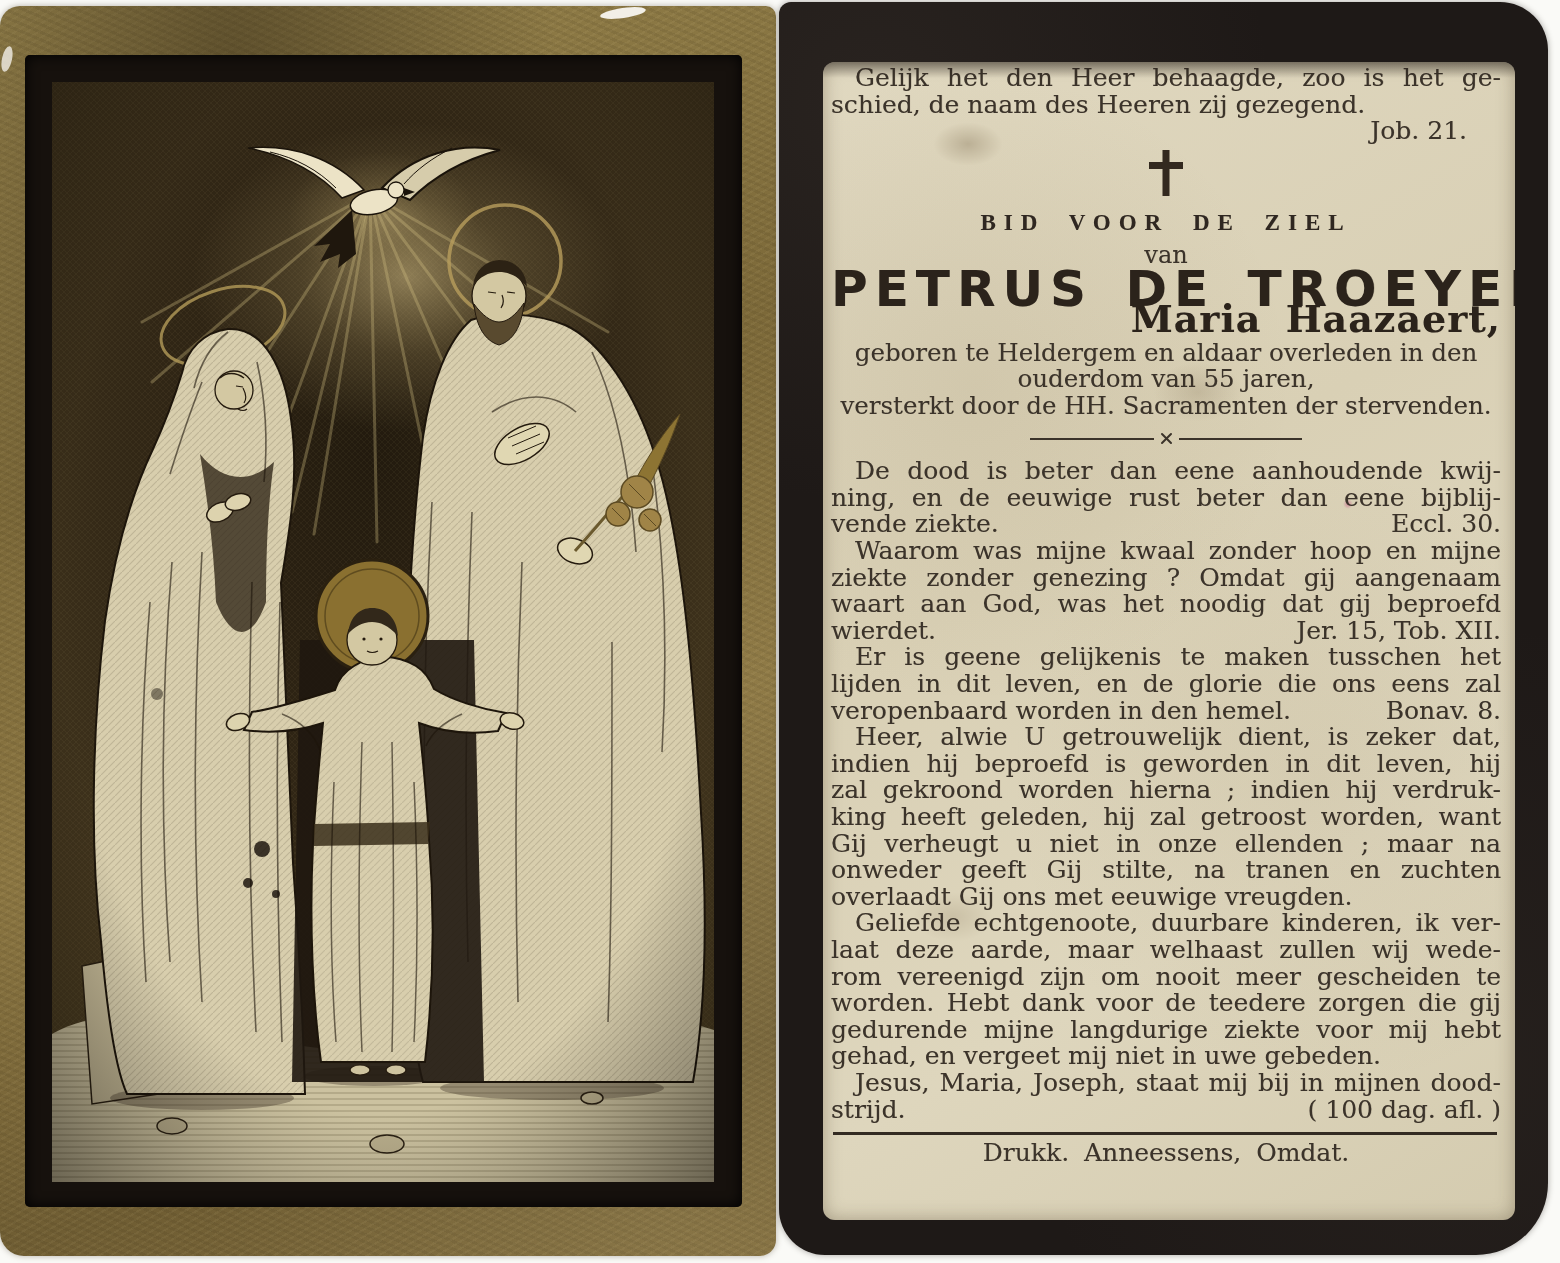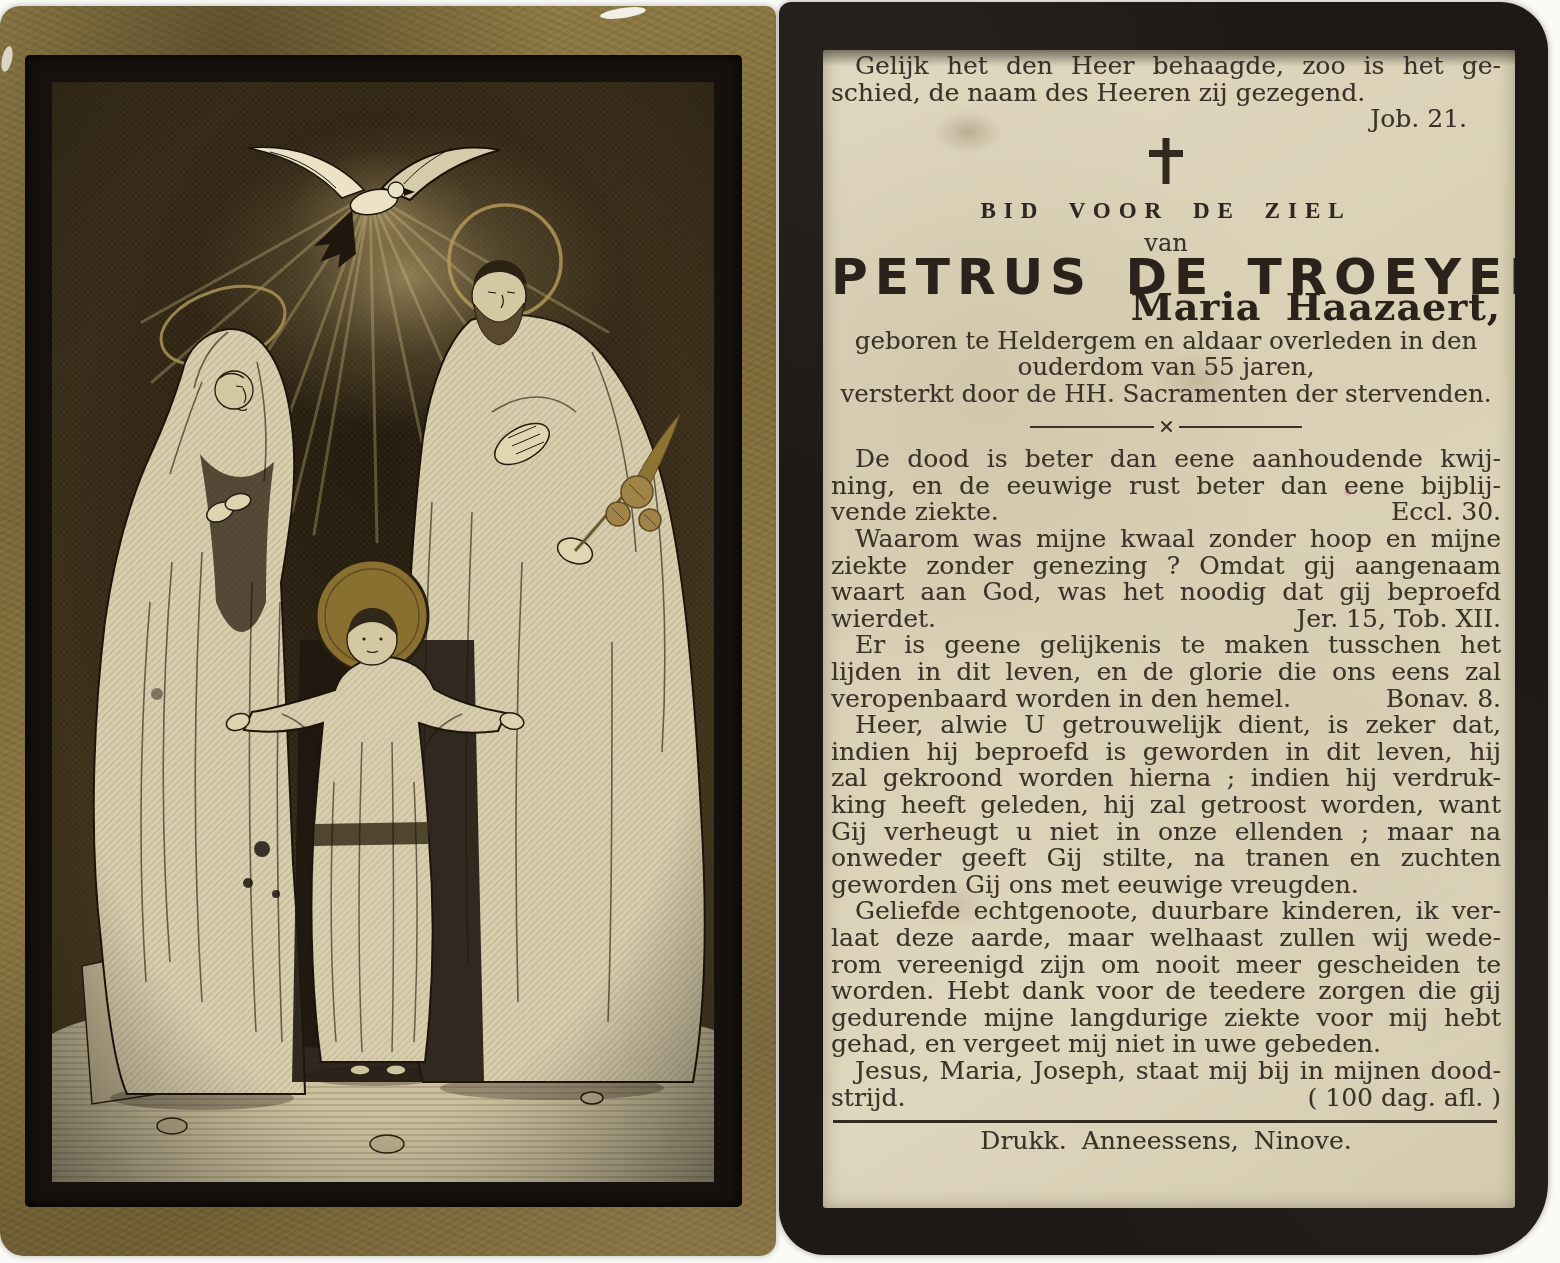--- a/index.html
+++ b/index.html
@@ -23,21 +23,21 @@
   .chip1{left:600px;top:2px;width:46px;height:10px;transform:rotate(-8deg);}
   .chip2{left:2px;top:40px;width:10px;height:26px;transform:rotate(12deg);opacity:.8;}
 
   
   .right-card{position:absolute;left:779px;top:2px;width:769px;height:1253px;
     background:
       radial-gradient(circle at 12% 8%, rgba(90,80,70,0.18), transparent 30%),
       radial-gradient(circle at 90% 85%, rgba(90,80,70,0.12), transparent 35%),
       #1e1917;
     border-radius:12px 48px 72px 46px;box-shadow:0 0 6px rgba(40,35,30,.4);}
-  .paper{position:absolute;left:44px;top:48px;width:692px;height:1158px;border-radius:3px;
+  .paper{position:absolute;left:44px;top:60px;width:692px;height:1158px;border-radius:12px;
     background:
       radial-gradient(circle at 22% 28%, rgba(120,100,60,0.10), transparent 32%),
       radial-gradient(circle at 72% 62%, rgba(120,100,60,0.08), transparent 36%),
       linear-gradient(150deg,#e0d8c0,#d9d0b5 40%,#ded6bd 70%,#d4cbaf);
     box-shadow:inset 0 0 18px rgba(60,45,25,.35);
     color:#3b332a;overflow:hidden;}
   .paper::after{content:"";position:absolute;left:0;top:0;right:0;height:16px;
     background:linear-gradient(rgba(30,24,20,.45),transparent);pointer-events:none;}
   .textcol{position:relative;padding:3px 14px 0 8px;
     font-size:25px;line-height:26.6px;
@@ -325,21 +325,21 @@
           </p>
 
           <p class="para">
             <span class="plines">Heer, alwie U getrouwelijk dient, is zeker dat,
 indien hij beproefd is geworden in dit leven, hij
 zal gekroond worden hierna ; indien hij verdruk-
 king heeft geleden, hij zal getroost worden, want
 Gij verheugt u niet in onze ellenden ; maar na
 onweder geeft Gij stilte, na tranen en zuchten</span>
             <span class="plast">
-              <span>geworden Gij ons met eeuwige vreugden.</span>
+              <span>overlaadt Gij ons met eeuwige vreugden.</span>
               <span class="cite"></span>
             </span>
           </p>
 
           <p class="para">
             <span class="plines">Geliefde echtgenoote, duurbare kinderen, ik ver-
 laat deze aarde, maar welhaast zullen wij wede-
 rom vereenigd zijn om nooit meer gescheiden te
 worden. Hebt dank voor de teedere zorgen die gij
 gedurende mijne langdurige ziekte voor mij hebt</span>
@@ -353,19 +353,19 @@
             <span class="plines">Jesus, Maria, Joseph, staat mij bij in mijnen dood-</span>
             <span class="plast">
               <span>strijd.</span>
               <span class="cite">( 100 dag. afl. )</span>
             </span>
           </p>
 
         </div>
 
         <div class="bottom-rule"></div>
-        <div class="imprint">Drukk.  Anneessens,  Ninove.</div>
+        <div class="imprint">Drukk.  Anneessens,  Omdat.</div>
 
       </div>
     </div>
   </div>
 
 </div>
 
 </body></html>

